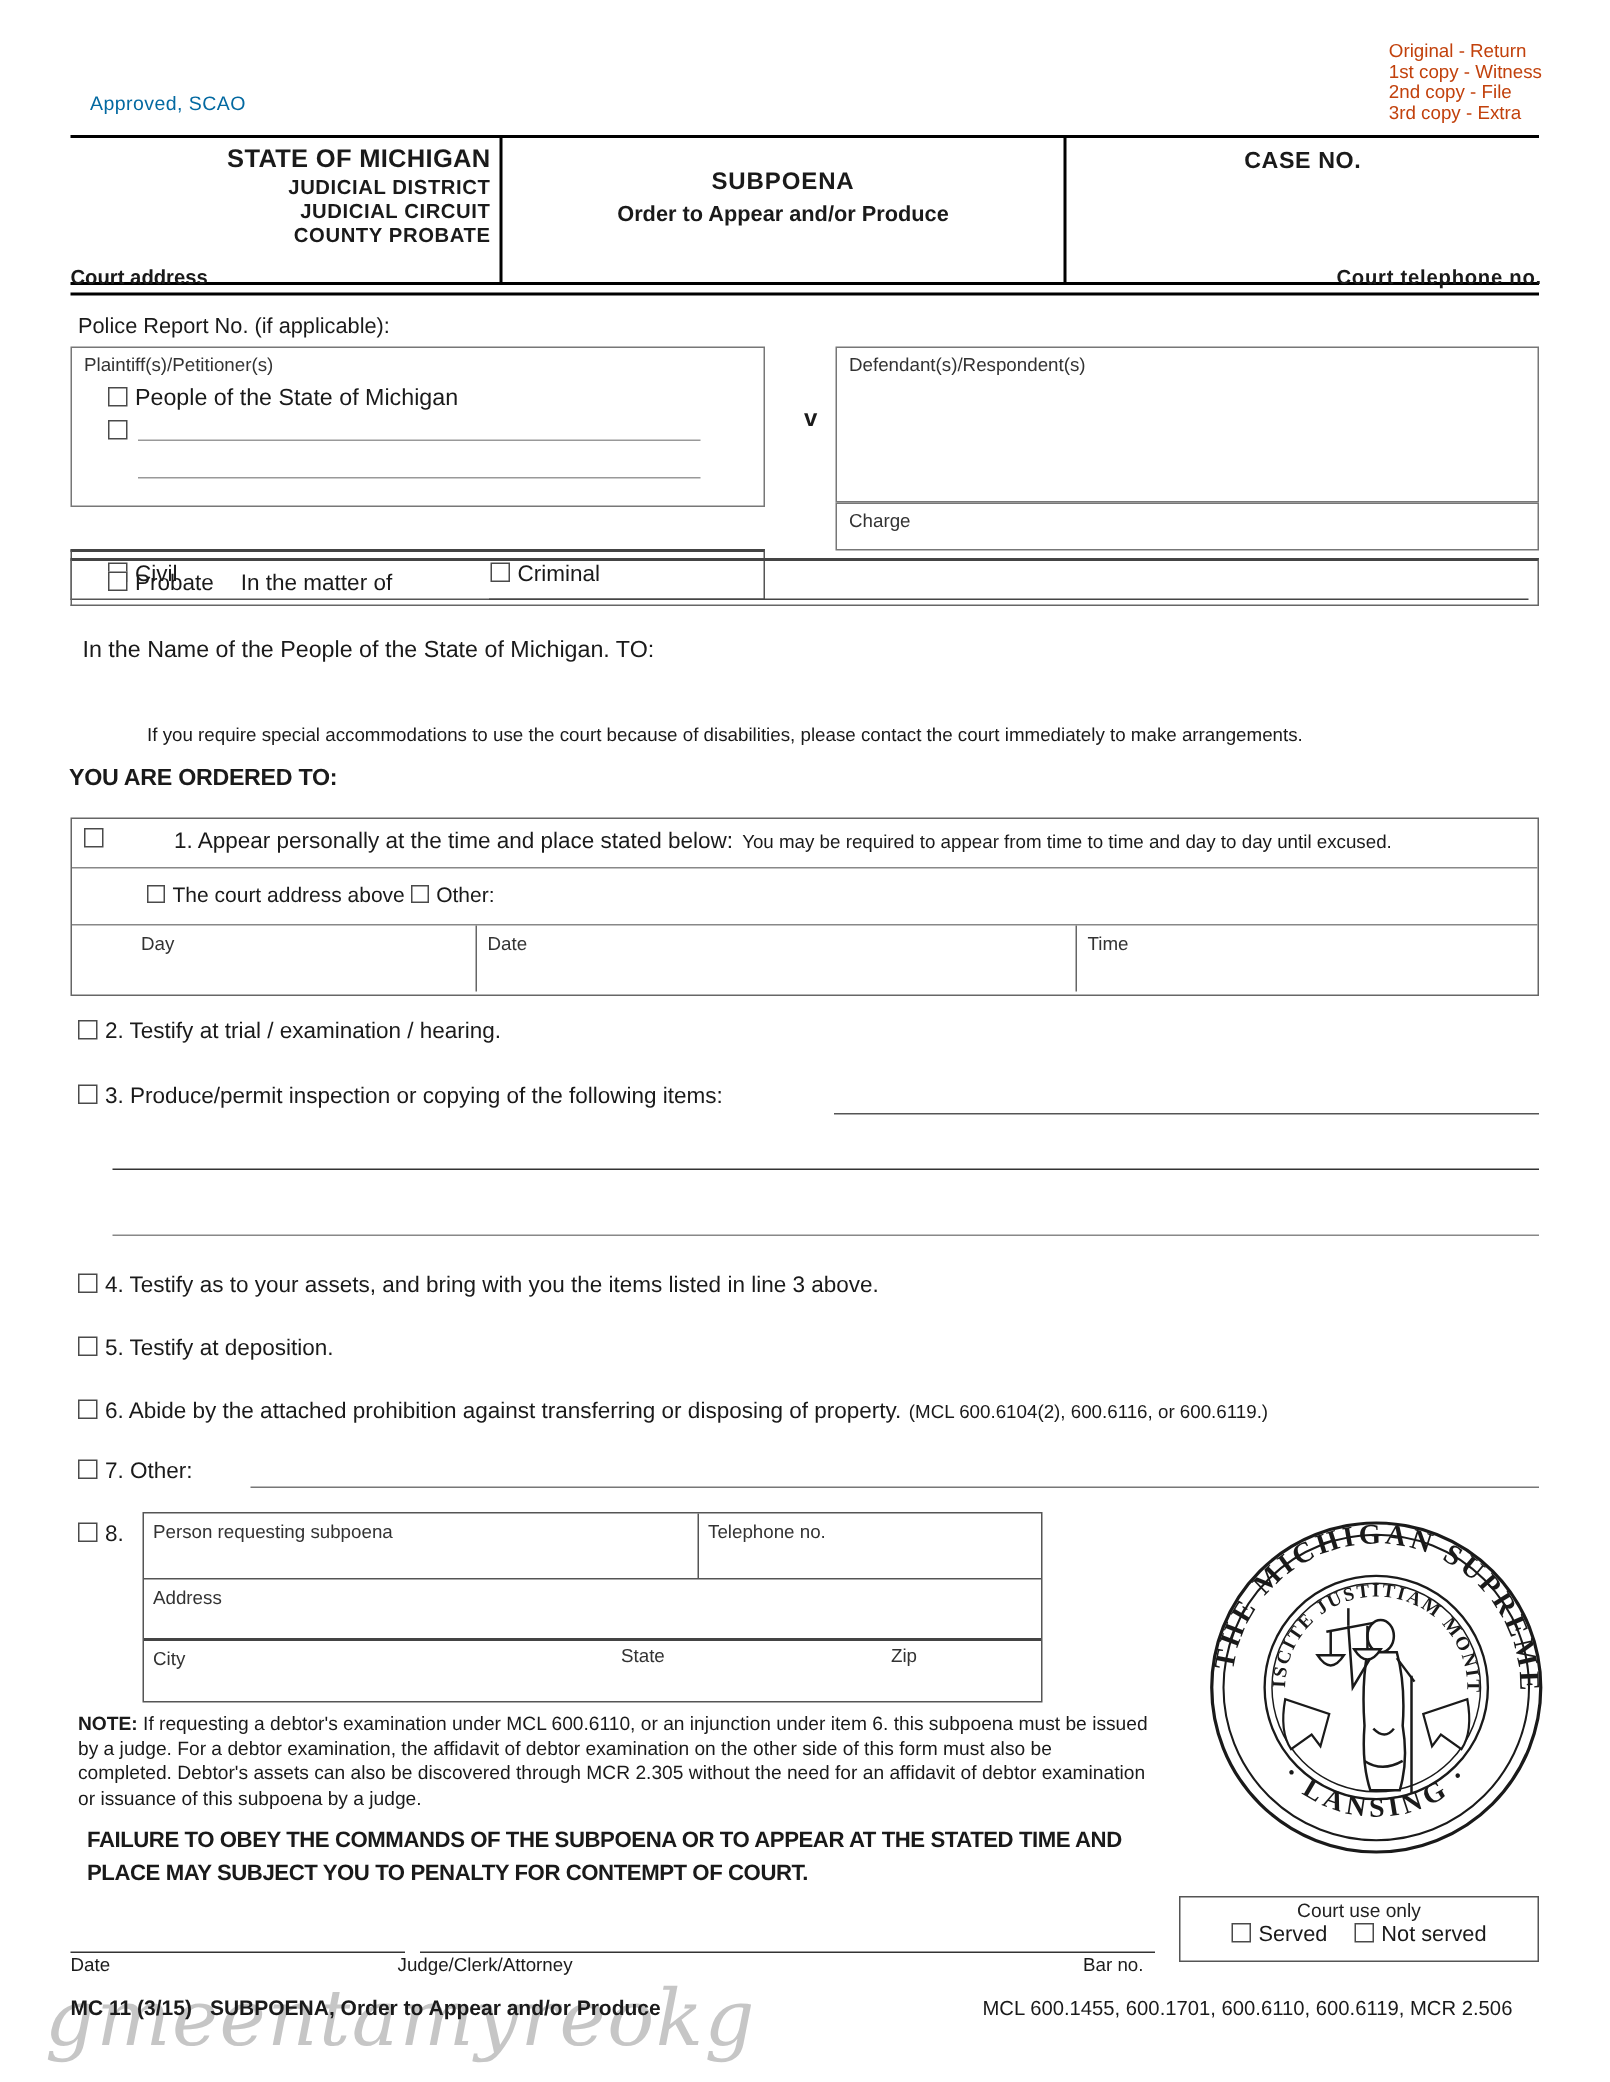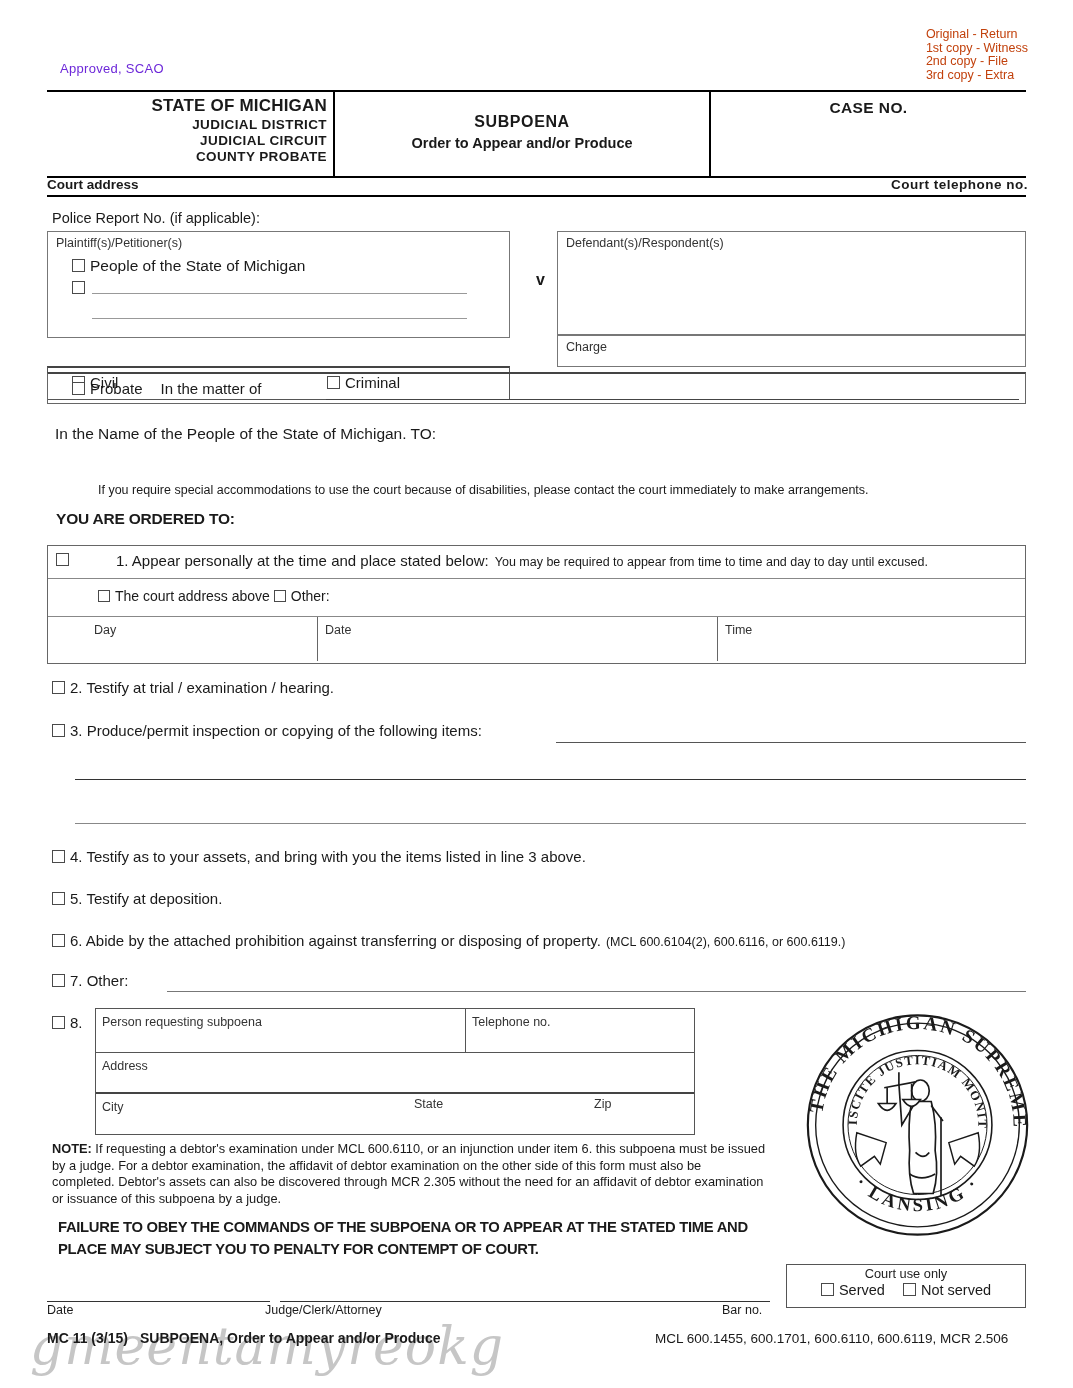--- a/index.html
+++ b/index.html
@@ -35,27 +35,27 @@
     text-align:left;
     font-size:12.5px;
     line-height:13.6px;
     color:#c2410c;
   }
 
   #approved-scao {
     left:60px; top:61px;
     font-size:13px;
     letter-spacing:.3px;
-    color:#6d28d9;
+    color:#0369a1;
   }
 
   
   #masthead {
     left:47px; top:90px;
-    width:979px; height:88px;
+    width:979px; height:100px;
     border-top:2.5px solid #000;
     border-bottom:2.5px solid #000;
     box-sizing:border-box;
     display:flex;
   }
   #mast-state {
     width:288px;
     border-right:2px solid #000;
     box-sizing:border-box;
     padding:4px 6px 0 0;
@@ -128,21 +128,21 @@
     left:0px; top:141px; width:979px; height:32px;
     border:1.5px solid #666; border-top:2px solid #444;
     box-sizing:border-box;
   }
   #probate-opt { left:24px; top:6px; font-size:15px; white-space:nowrap; }
   #probate-line { left:278px; top:25px; width:693px; border-bottom:1.5px solid #444; }
 
   
   #in-name { left:55px; top:425px; font-size:15.5px; }
   #accommodations { left:98px; top:483px; font-size:12.5px; }
-  #ordered-to { left:56px; top:510px; font-size:15.5px; font-weight:bold; letter-spacing:-.2px; }
+  #ordered-to { left:46px; top:510px; font-size:15.5px; font-weight:bold; letter-spacing:-.2px; }
 
   
   #item1-block { left:47px; top:545px; width:979px; height:119px;
     border:1.5px solid #666; box-sizing:border-box; }
   #item1-row {
     height:33px; border-bottom:1.5px solid #888;
     box-sizing:border-box; padding:6px 0 0 8px;
     display:flex; align-items:baseline;
   }
   #item1-label { font-size:15px; white-space:nowrap;margin-left:42px; }

